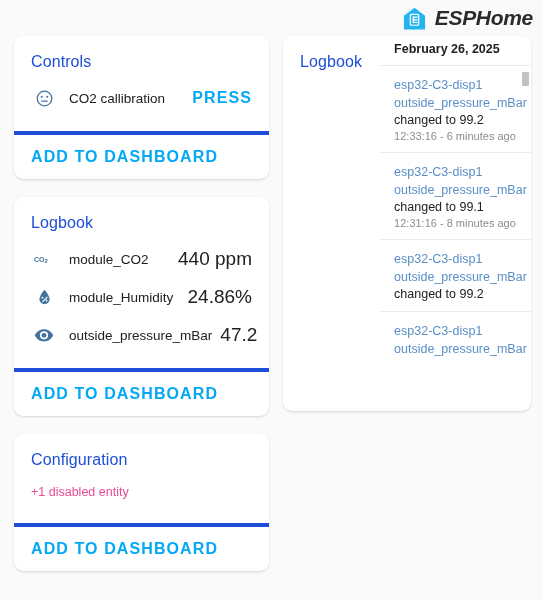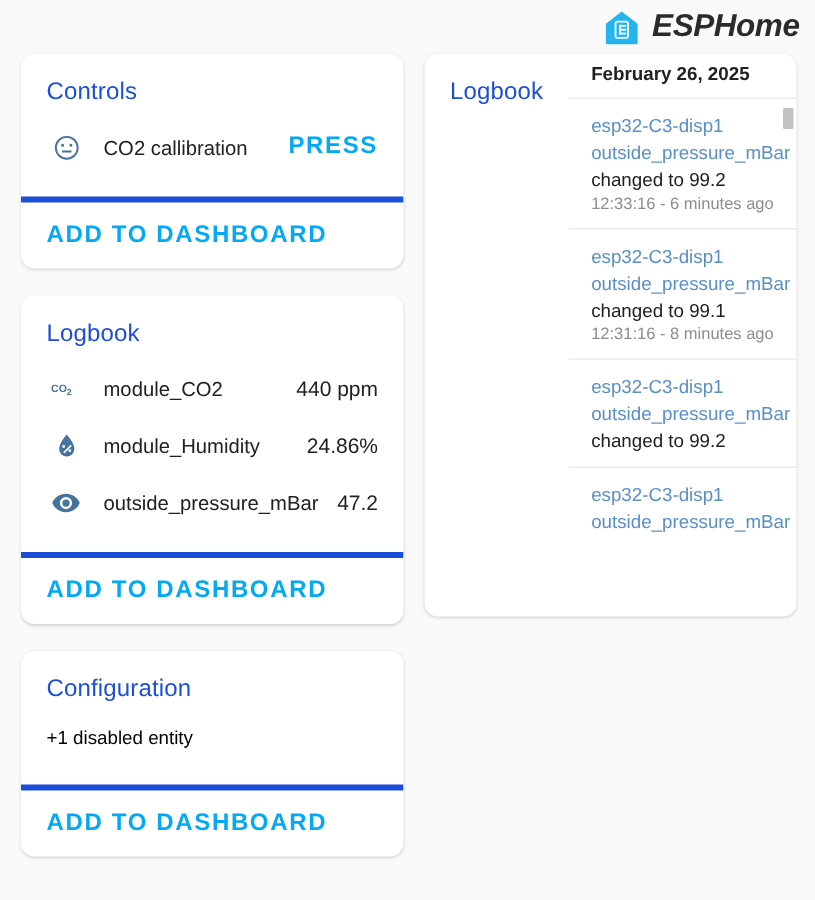--- a/index.html
+++ b/index.html
@@ -115,36 +115,36 @@
   .row-icon svg { display: block; }
   .row-name {
     flex: 1 1 auto;
     font-size: 13.5px;
     color: #212121;
     padding-left: 12px;
     white-space: nowrap;
   }
   .row-value {
     flex: 0 0 auto;
-    font-size: 14px;
+    font-size: 19px;
     color: #212121;
     text-align: right;
     padding-left: 8px;
     white-space: nowrap;
   }
   .row-action {
     flex: 0 0 auto;
     padding-left: 8px;
   }
 
   
   .disabled-link {
     display: inline-block;
     font-size: 12.5px;
-    color: #000000;
+    color: #ec4899;
     text-decoration: none;
     padding: 8px 0 10px 0;
     cursor: pointer;
   }
 
   
   .logbook-card {
     position: relative;
     height: 375px;
     box-sizing: border-box;

